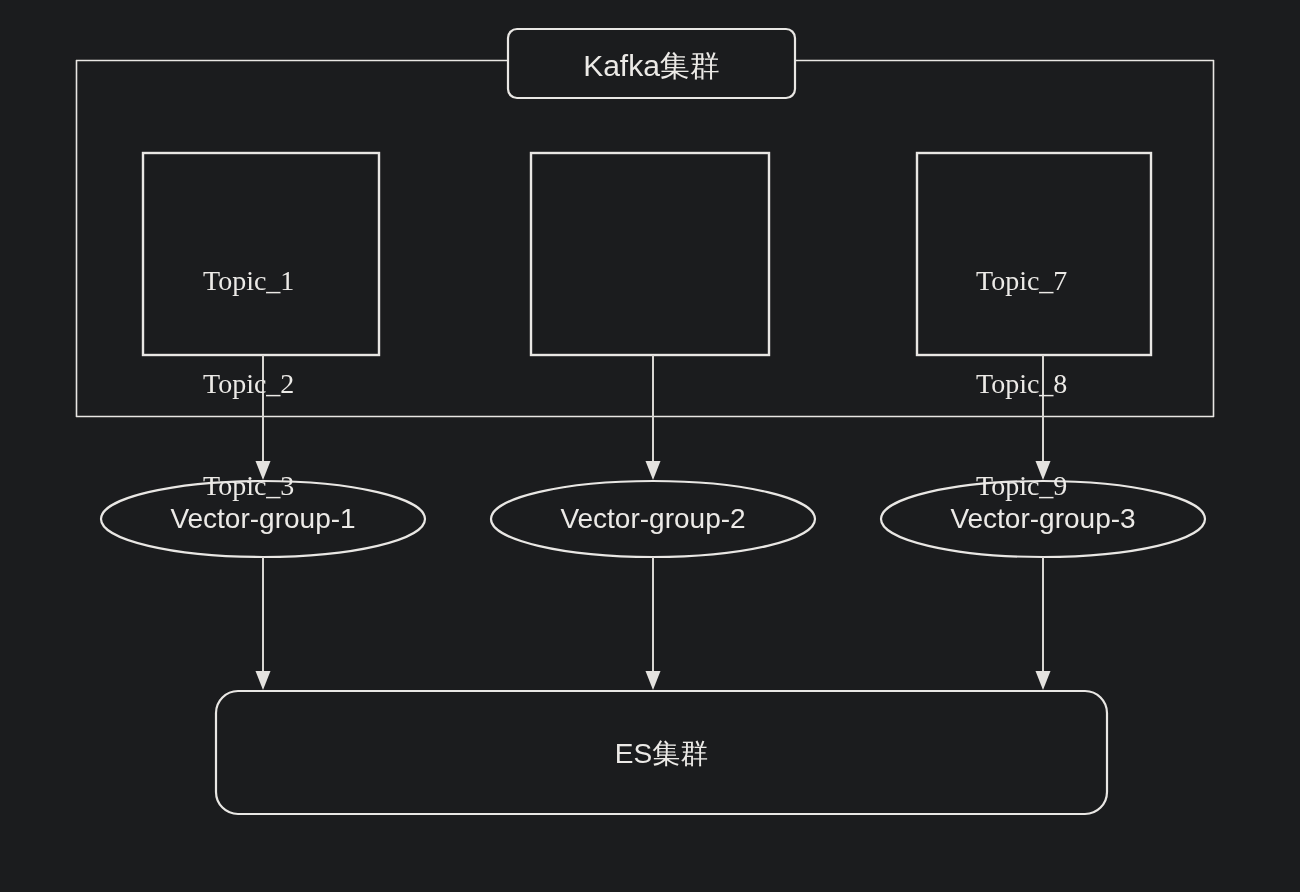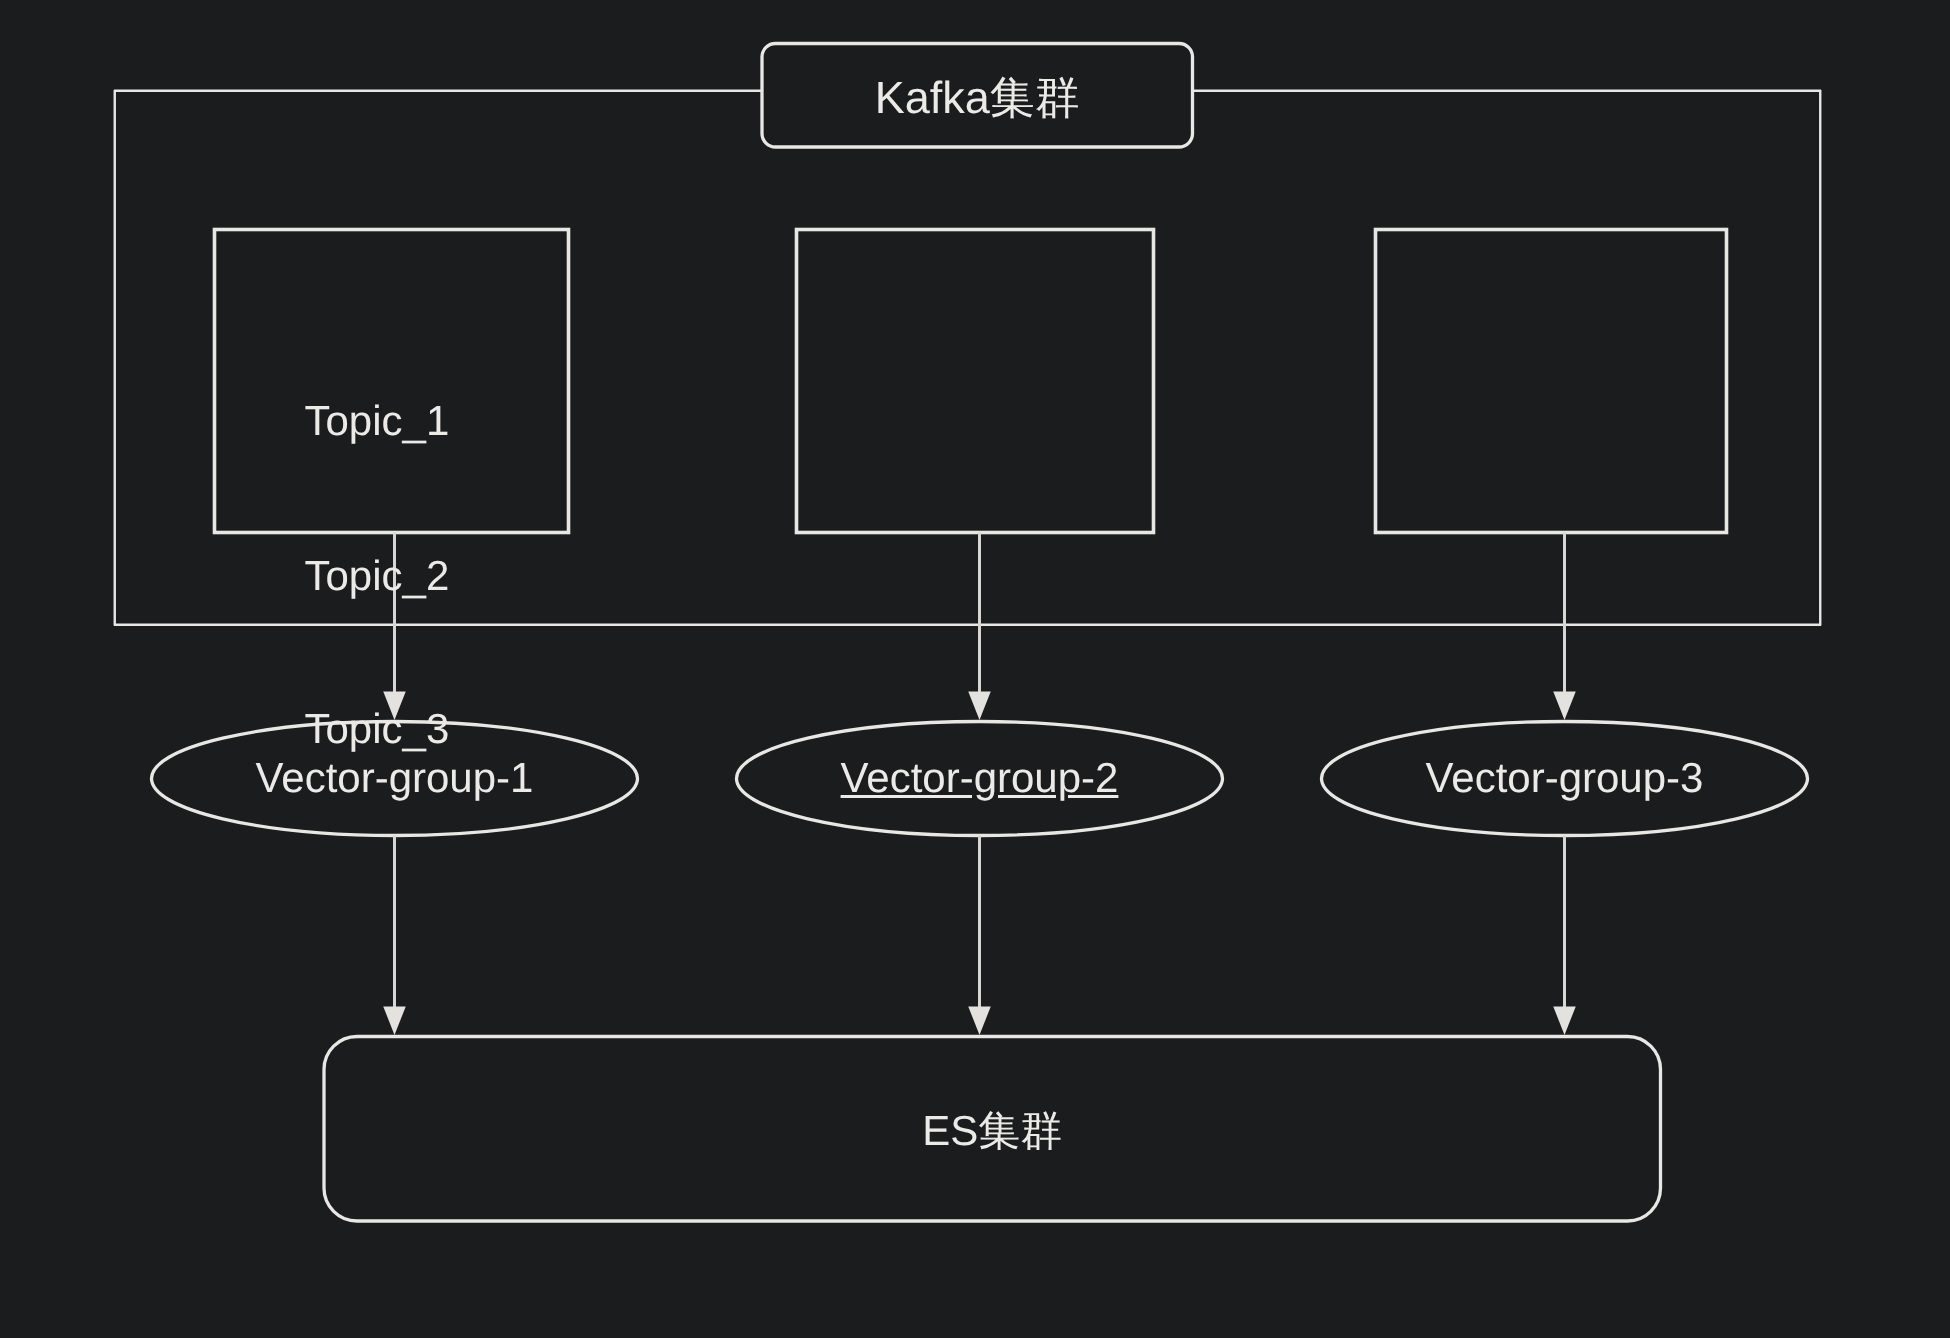--- a/index.html
+++ b/index.html
@@ -42,21 +42,21 @@
     -webkit-font-smoothing: antialiased;
   }
   .cluster-title {
     font-size: 30px;
     text-align: center;
   }
   .topic-list {
     font-size: 28px;
     text-align: left;
   }
-  .topic-list span { display: block; }
+  .topic-list span { display: block; font-family: Liberation Serif, serif; }
   .ellipse-label {
     font-size: 28px;
     text-align: center;
   }
   .es-title {
     font-size: 28px;
     text-align: center;
   }
 </style>
 </head>
@@ -120,20 +120,25 @@
 
   <div class="txt cluster-title" style="left:508px; top:48px; width:287px;">Kafka集群</div>
 
   <div class="txt topic-list" style="left:203px; top:196px;">
     <span>Topic_1</span>
     <span>Topic_2</span>
     <span>Topic_3</span>
   </div>
 
 
+  <div class="txt topic-list" style="left:976px; top:196px;">
+    <span>Topic_7</span>
+    <span>Topic_8</span>
+    <span>Topic_9</span>
+  </div>
 
   <div class="txt ellipse-label" style="left:101px; top:502px; width:324px;text-align:center;">Vector-group-1</div>
-  <div class="txt ellipse-label" style="left:491px; top:502px; width:324px;text-decoration:underline;">Vector-group-2</div>
+  <div class="txt ellipse-label" style="left:491px; top:502px; width:324px;">Vector-group-2</div>
   <div class="txt ellipse-label" style="left:881px; top:502px; width:324px;">Vector-group-3</div>
 
   <div class="txt es-title" style="left:216px; top:737px; width:891px;">ES集群</div>
 
 </div>
 
 </body></html>

